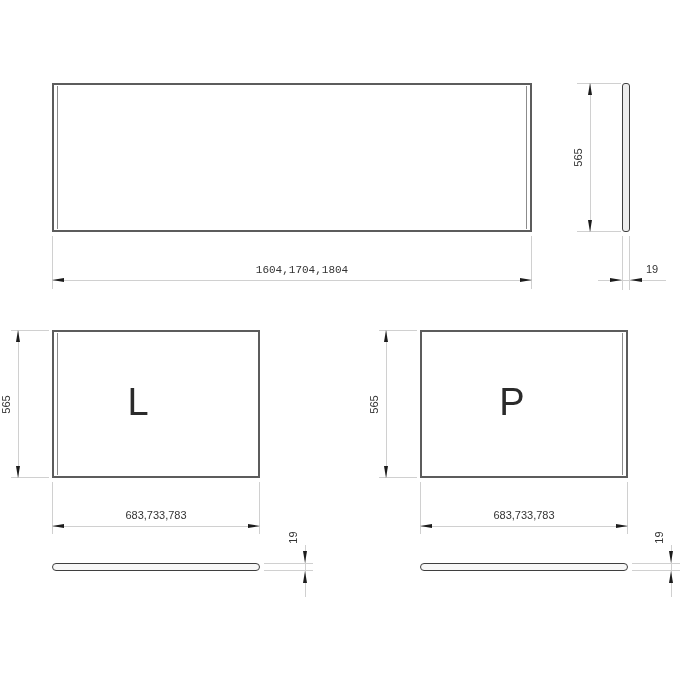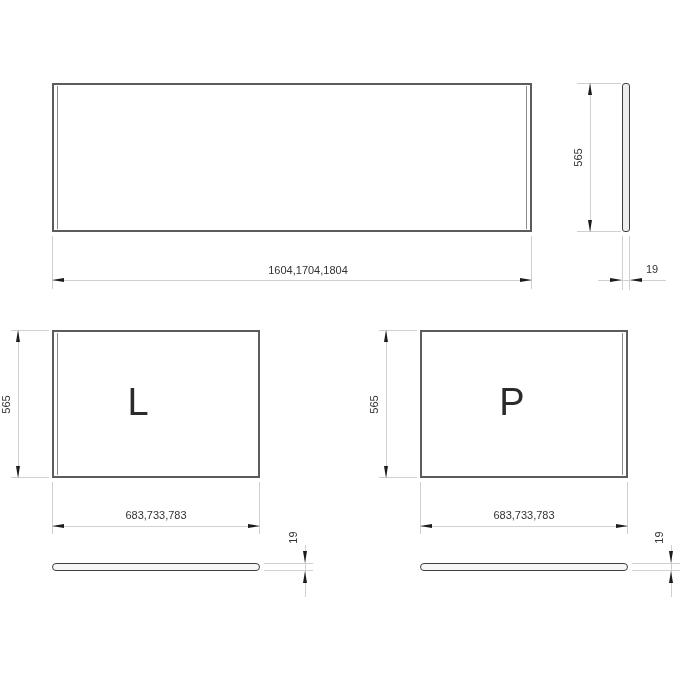--- a/index.html
+++ b/index.html
@@ -39,21 +39,21 @@
     </div>
   </div>
 
   
   <div class="grp">
     <div class="vline" style="left:52px;top:236px;height:53px;"></div>
     <div class="vline" style="left:531px;top:236px;height:53px;"></div>
     <div class="hline" style="left:52px;top:280px;width:480px;"></div>
     <div class="arr arr-left" style="left:52px;top:278px;"></div>
     <div class="arr arr-right" style="left:520px;top:278px;"></div>
-    <div class="dim-text" style="left:68px;top:264px;width:480px;">1604,1704,1804</div>
+    <div class="dim-text" style="left:62px;top:264px;width:480px;font-family:Liberation Mono, monospace;">1604,1704,1804</div>
   </div>
 
   
   <div class="grp">
     <div class="hline" style="left:577px;top:83px;width:44px;"></div>
     <div class="hline" style="left:577px;top:231px;width:44px;"></div>
     <div class="vline" style="left:590px;top:83px;height:149px;"></div>
     <div class="arr arr-up" style="left:588px;top:83px;"></div>
     <div class="arr arr-down" style="left:588px;top:220px;"></div>
     <div class="dim-text rot" style="left:560px;top:151px;width:36px;height:13px;">565</div>

